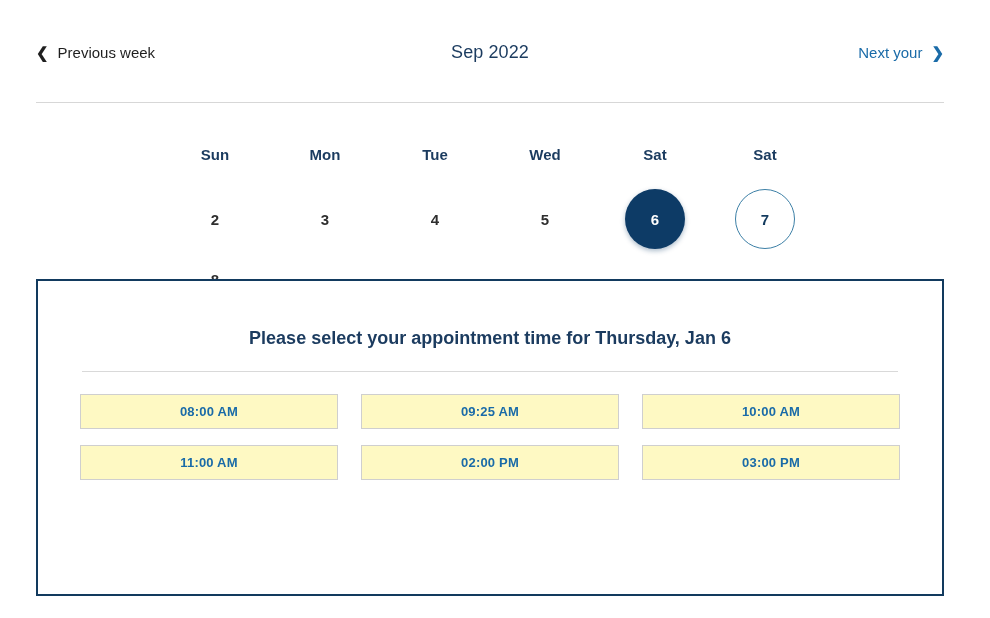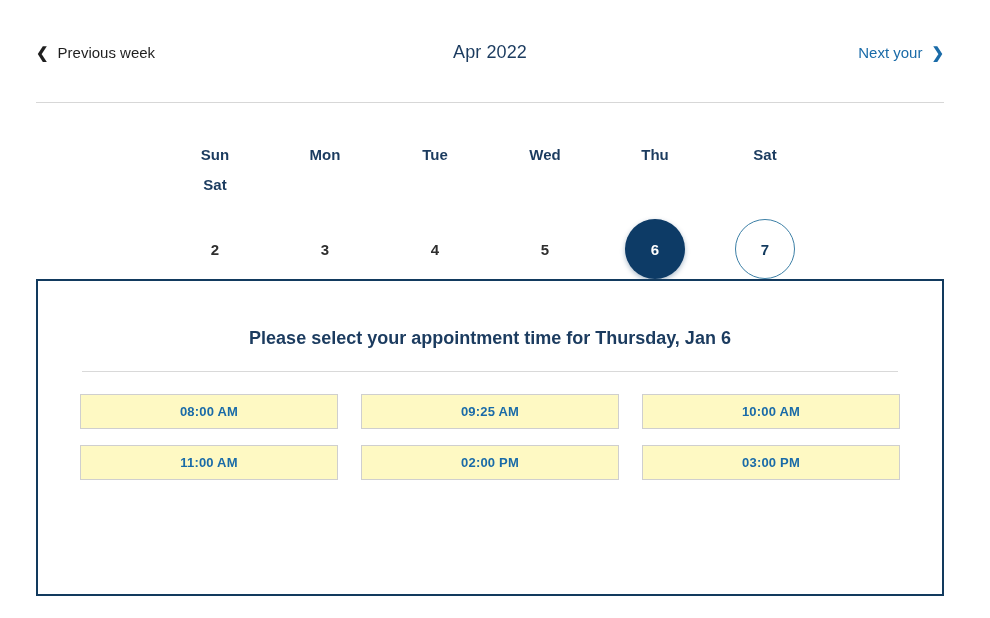--- a/index.html
+++ b/index.html
@@ -194,37 +194,36 @@
 <body>
 
 <div class="scheduler">
 
   <div class="cal-header">
     <button class="nav-link nav-prev">
       <span class="chev">❮</span>
       <span>Previous week</span>
     </button>
 
-    <div class="month-title">Apr 2022</div>
+    <div class="month-title">Sep 2022</div>
 
     <button class="nav-link nav-next">
       <span>Next your</span>
       <span class="chev">❯</span>
     </button>
   </div>
 
   <div class="header-rule"></div>
 
   <div class="week-grid">
     <div class="dow-row">
       <div class="dow-cell">Sun</div>
       <div class="dow-cell">Mon</div>
       <div class="dow-cell">Tue</div>
       <div class="dow-cell">Wed</div>
-      <div class="dow-cell">Thu</div>
       <div class="dow-cell">Sat</div>
       <div class="dow-cell">Sat</div>
     </div>
 
     <div class="date-row">
       <div class="date-cell">
         <div class="date-num plain">2</div>
       </div>
       <div class="date-cell">
         <div class="date-num plain">3</div>

